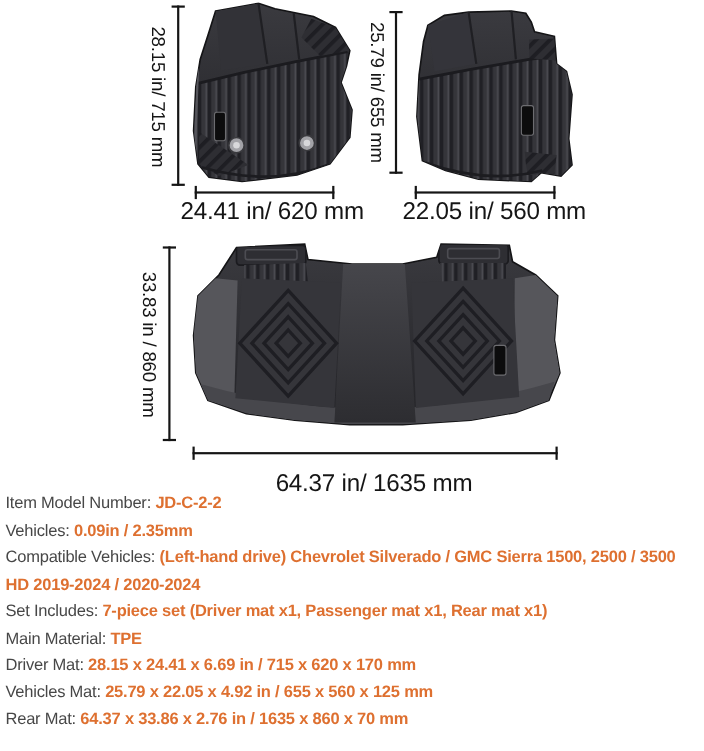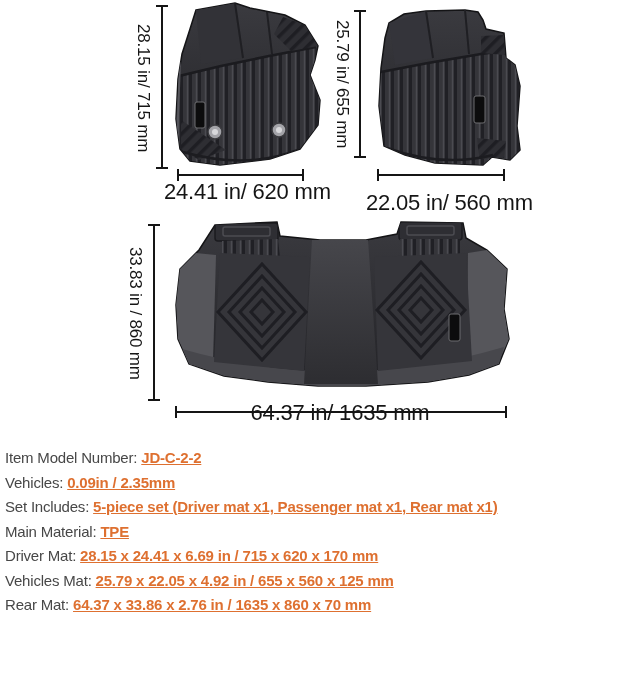--- a/index.html
+++ b/index.html
@@ -37,21 +37,21 @@
   }
 
   .mat-svg{position:absolute;}
 
   
   .specs{
     position:absolute;left:5px;top:446px;width:634px;
     font-size:15px;line-height:24.5px;letter-spacing:-0.2px;
   }
   .spec-label{color:var(--label);margin-top:40px;}
-  .spec-value{color:var(--accent);font-weight:700;text-decoration:underline;}
+  .spec-value{color:var(--accent);font-weight:700;}
 </style>
 </head>
 <body>
 
 <svg width="0" height="0" style="position:absolute" aria-hidden="true">
   <defs>
     <linearGradient id="gBody" x1="0" y1="0" x2="0" y2="1">
       <stop offset="0" stop-color="#3a3a3f"></stop>
         <stop offset="1" stop-color="#232327"></stop>
     </linearGradient>
@@ -124,21 +124,21 @@
         <path d="M8,64 L55,55 L108,46 L131,43 L133,50 L142,57 L147,78 L144,118 L147,142 L137,152 L119,149 L110,157 L62,155 L32,147 L11,138 L6,98 Z" fill="url(#ribsV)"></path>
         <path d="M8,64 L55,55 L108,46 L131,43" stroke="#1b1b1f" stroke-width="2.5" fill="none"></path>
         <path d="M108,28 L131,27 L132,47 L108,45 Z" fill="url(#diagA)"></path>
         <path d="M104,130 L133,133 L131,150 L106,151 Z" fill="url(#diagA)"></path>
         <path d="M14,140 Q70,160 120,147" stroke="#1c1c20" stroke-width="2.5" fill="none"></path>
         <rect x="101" y="88" width="11" height="27" rx="2" fill="#0c0c0d" stroke="#6c6c70" stroke-width="1"></rect>
       </g>
     </svg>
 
     <div class="hdim" style="left:377px;top:174px;width:128px;"></div>
-    <div class="hlabel" style="left:366px;top:190px;width:150px;">22.05 in/ 560 mm</div>
+    <div class="hlabel" style="left:366px;top:179px;width:150px;">22.05 in/ 560 mm</div>
   </div>
 
   <div>
     <div class="vlabel" style="left:121px;top:226px;height:174px;width:27px;">33.83 in / 860 mm</div>
     <div class="vdim" style="left:153px;top:224px;height:177px;"></div>
 
     <svg class="mat-svg" style="left:170px;top:211px;" width="344" height="196" viewBox="0 0 344 196">
       <defs>
           <clipPath id="cpR">
             <path d="M45,14 L107,11 L110,25 L150,29 L196,29 L227,23 L231,11 L293,12 L296,27 L317,39 L337,58 L334,98 L339,128 L329,153 L299,164 L258,171 L196,175 L148,175 L98,171 L54,165 L19,153 L8,128 L6,94 L10,58 L29,39 Z"></path>
@@ -166,26 +166,27 @@
           <path d="M251,51 L295,99 L251,147 L207,99 Z"></path>
           <path d="M251,63 L284,99 L251,135 L218,99 Z"></path>
           <path d="M251,75 L273,99 L251,123 L229,99 Z"></path>
           <path d="M251,87 L262,99 L251,111 L240,99 Z"></path>
         </g>
         <rect x="279" y="103" width="11" height="27" rx="2" fill="#0c0c0d" stroke="#6c6c70" stroke-width="1"></rect>
       </g>
     </svg>
 
     <div class="hdim" style="left:175px;top:411px;width:332px;"></div>
-    <div class="hlabel" style="left:170px;top:400px;width:340px;">64.37 in/ 1635 mm</div>
+    <div class="hlabel" style="left:170px;top:426px;width:340px;">64.37 in/ 1635 mm</div>
   </div>
 
   <div class="specs">
     <div class="spec-row"><span class="spec-label">Item Model Number:</span> <span class="spec-value">JD-C-2-2</span></div>
     <div class="spec-row"><span class="spec-label">Vehicles:</span> <span class="spec-value">0.09in / 2.35mm</span></div>
-    <div class="spec-row"><span class="spec-label">Set Includes:</span> <span class="spec-value">5-piece set (Driver mat x1, Passenger mat x1, Rear mat x1)</span></div>
+    <div class="spec-row"><span class="spec-label">Compatible Vehicles:</span> <span class="spec-value">(Left-hand drive) Chevrolet Silverado / GMC Sierra 1500, 2500 / 3500 HD 2019-2024 / 2020-2024</span></div>
+    <div class="spec-row"><span class="spec-label">Set Includes:</span> <span class="spec-value">7-piece set (Driver mat x1, Passenger mat x1, Rear mat x1)</span></div>
     <div class="spec-row"><span class="spec-label">Main Material:</span> <span class="spec-value">TPE</span></div>
     <div class="spec-row"><span class="spec-label">Driver Mat:</span> <span class="spec-value">28.15 x 24.41 x 6.69 in / 715 x 620 x 170 mm</span></div>
     <div class="spec-row"><span class="spec-label">Vehicles Mat:</span> <span class="spec-value">25.79 x 22.05 x 4.92 in / 655 x 560 x 125 mm</span></div>
     <div class="spec-row"><span class="spec-label">Rear Mat:</span> <span class="spec-value">64.37 x 33.86 x 2.76 in / 1635 x 860 x 70 mm</span></div>
   </div>
 
 </div>
 
 </body></html>

